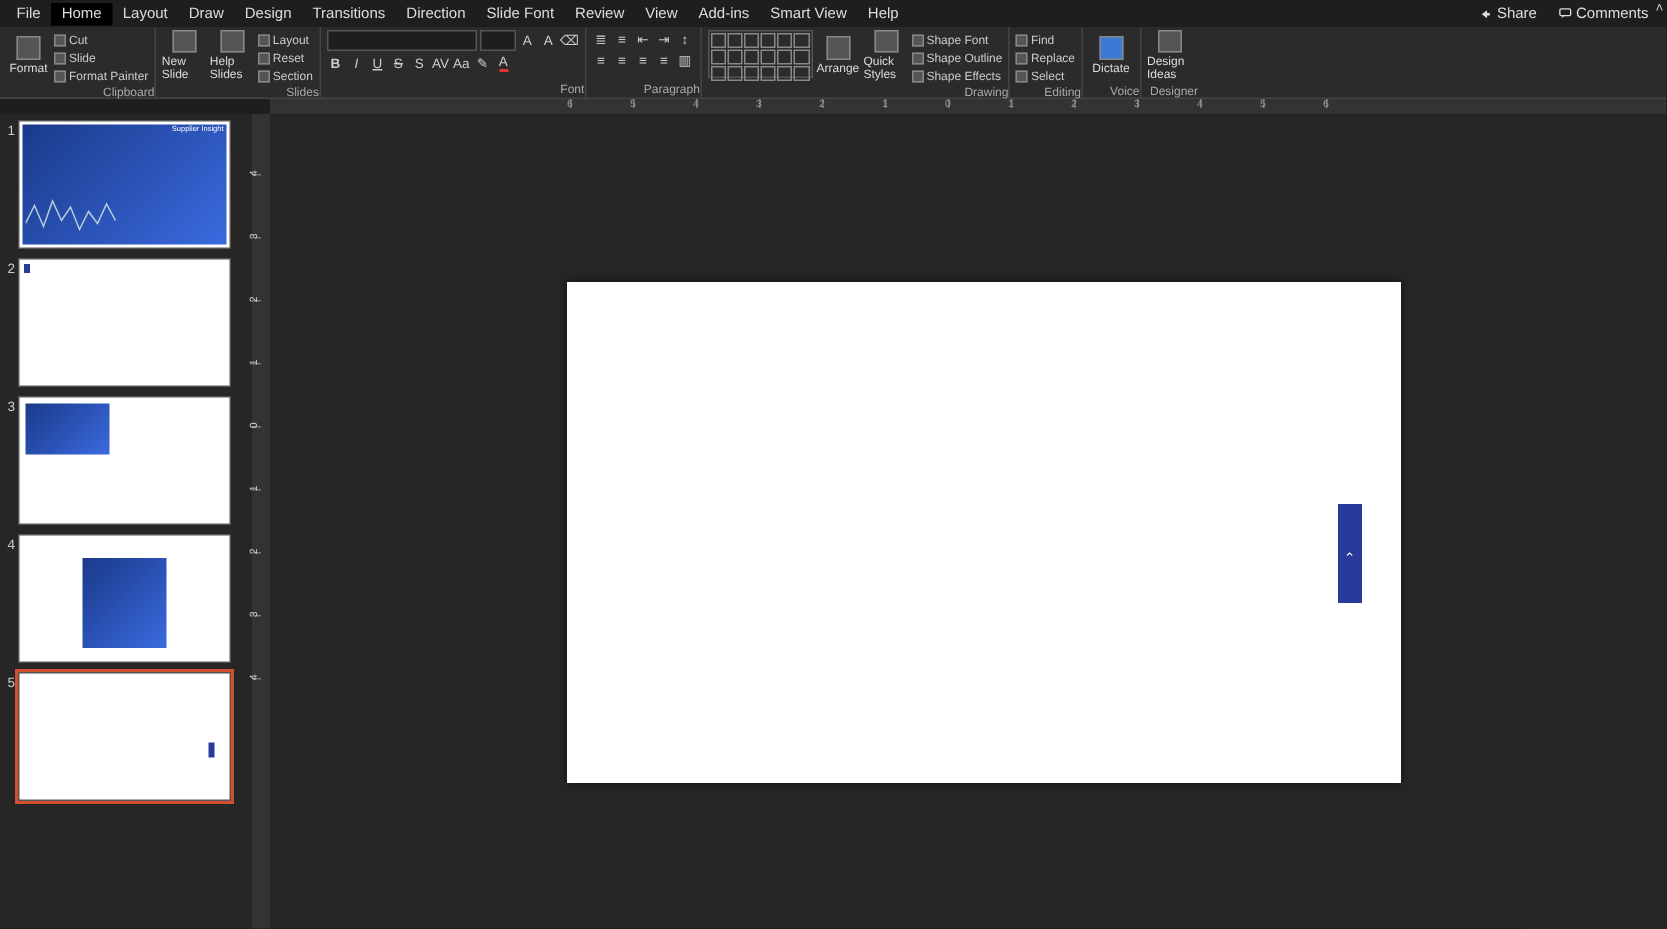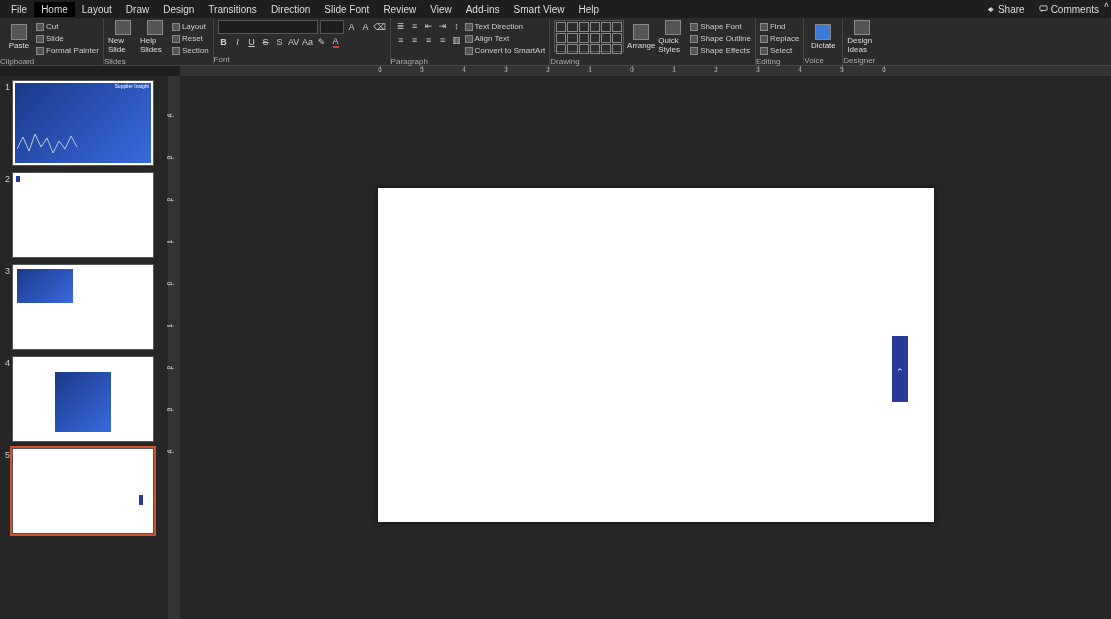--- a/index.html
+++ b/index.html
@@ -9,21 +9,21 @@
   .menubar { height: 18px; background: #1e1e1e; display: flex; align-items: center; padding: 0 4px; position: relative; }
   .menu-item { padding: 2px 7px; font-size: 10px; color: #ddd; cursor: pointer; }
   .menu-item.active { background: #000000; }
   .menubar-right { position: absolute; right: 6px; top: 0; display: flex; gap: 2px; align-items: center; height: 18px; }
   .right-btn { font-size: 10px; color: #ddd; padding: 1px 6px; cursor:pointer; display:flex; align-items:center; gap:3px;}
 
   
   .ribbon { height: 48px; background: #2b2b2b; border-bottom: 1px solid #444; display: flex; }
   .ribbon-group { display: flex; flex-direction: column; height: 100%; border-right: 1px solid #444; position:relative; }
   .ribbon-group-body { flex: 1 1 auto; display:flex; align-items: flex-start; gap:2px; padding:2px 4px; }
-  .ribbon-group-label { height: 10px; text-align: left; font-size: 8px; color: #aaa; padding-bottom:1px; }
+  .ribbon-group-label { height: 10px; text-align: right; font-size: 8px; color: #aaa; padding-bottom:1px; }
 
   .big-btn { display:flex; flex-direction:column; align-items:center; justify-content:center; width:30px; height:34px; font-size:8px; color:#ddd; cursor:pointer;}
   .big-btn .ico { width:16px; height:16px; border:1px solid #888; margin-bottom:1px; background:#555;}
   .stack { display:flex; flex-direction:column; gap:1px; }
   .small-row { display:flex; align-items:flex-end; gap:2px; font-size:8px; color:#ccc; height:11px; cursor:pointer; white-space:nowrap;}
   .small-row .mini-ico { width:8px; height:8px; border:1px solid #888; background:#555;}
   .font-box { width:100px; height:14px; background:#1e1e1e; border:1px solid #555; color:#fff; font-size:9px; padding:0 3px; }
   .size-box { width:24px; height:14px; background:#1e1e1e; border:1px solid #555; color:#fff; font-size:9px; padding:0 2px;}
   .icon-btn { width:12px; height:12px; display:flex; align-items:center; justify-content:center; font-size:9px; color:#ccc; cursor:pointer;}
   .row { display:flex; align-items:center; gap:2px; }
@@ -98,21 +98,21 @@
     </div>
   </div>
 </div>
 
 <div class="ribbon">
 
   <div class="ribbon-group">
     <div class="ribbon-group-body">
       <div class="big-btn">
         <span class="ico"></span>
-        <span>Paste</span>
+        <span>Format</span>
       </div>
       <div class="stack">
         <div class="small-row">
             <span class="mini-ico"></span>
             <span>Cut</span>
           </div>
         <div class="small-row">
             <span class="mini-ico"></span>
             <span>Slide</span>
           </div>
@@ -189,34 +189,20 @@
           <span class="icon-btn">⇥</span>
           <span class="icon-btn">↕</span>
         </div>
         <div class="row">
           <span class="icon-btn">≡</span>
           <span class="icon-btn">≡</span>
           <span class="icon-btn">≡</span>
           <span class="icon-btn">≡</span>
           <span class="icon-btn">▥</span>
         </div>
-      </div>
-      <div class="stack">
-        <div class="small-row">
-            <span class="mini-ico"></span>
-            <span>Text Direction</span>
-          </div>
-        <div class="small-row">
-            <span class="mini-ico"></span>
-            <span>Align Text</span>
-          </div>
-        <div class="small-row">
-            <span class="mini-ico"></span>
-            <span>Convert to SmartArt</span>
-          </div>
       </div>
     </div>
     <div class="ribbon-group-label">Paragraph</div>
   </div>
 
   <div class="ribbon-group">
     <div class="ribbon-group-body">
       <div class="shapes-gallery">
         <span></span>
           <span></span>

